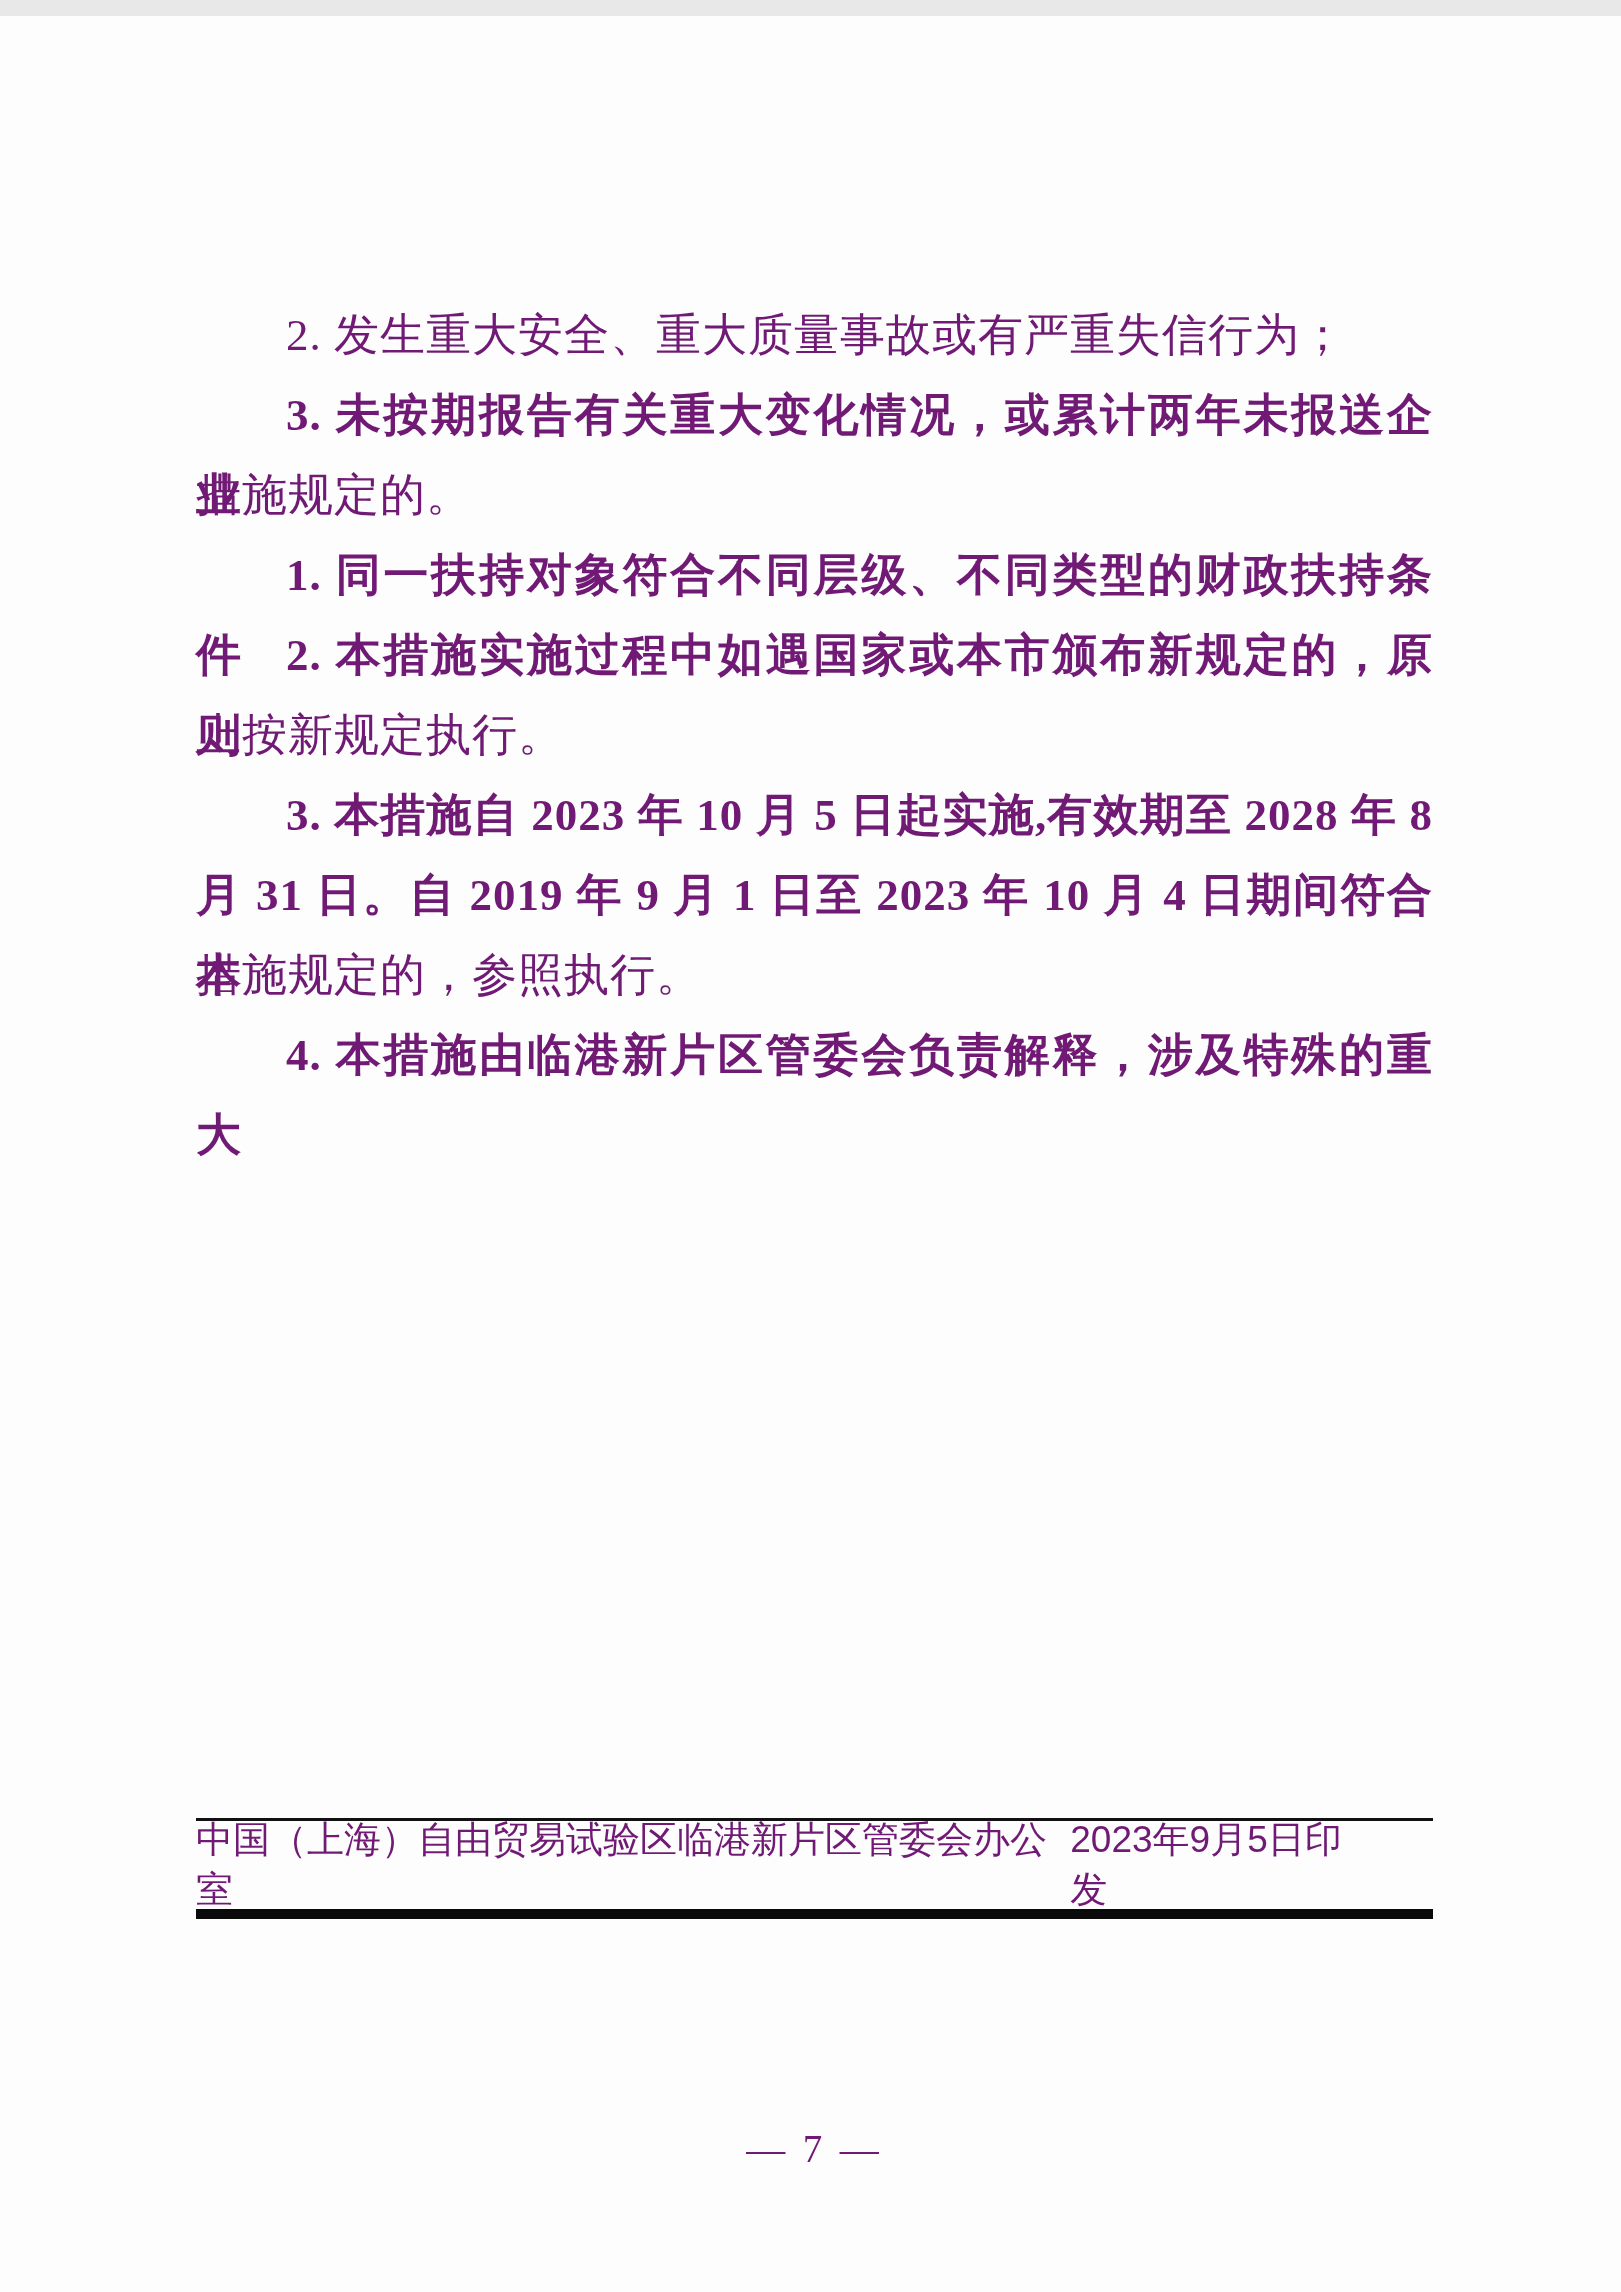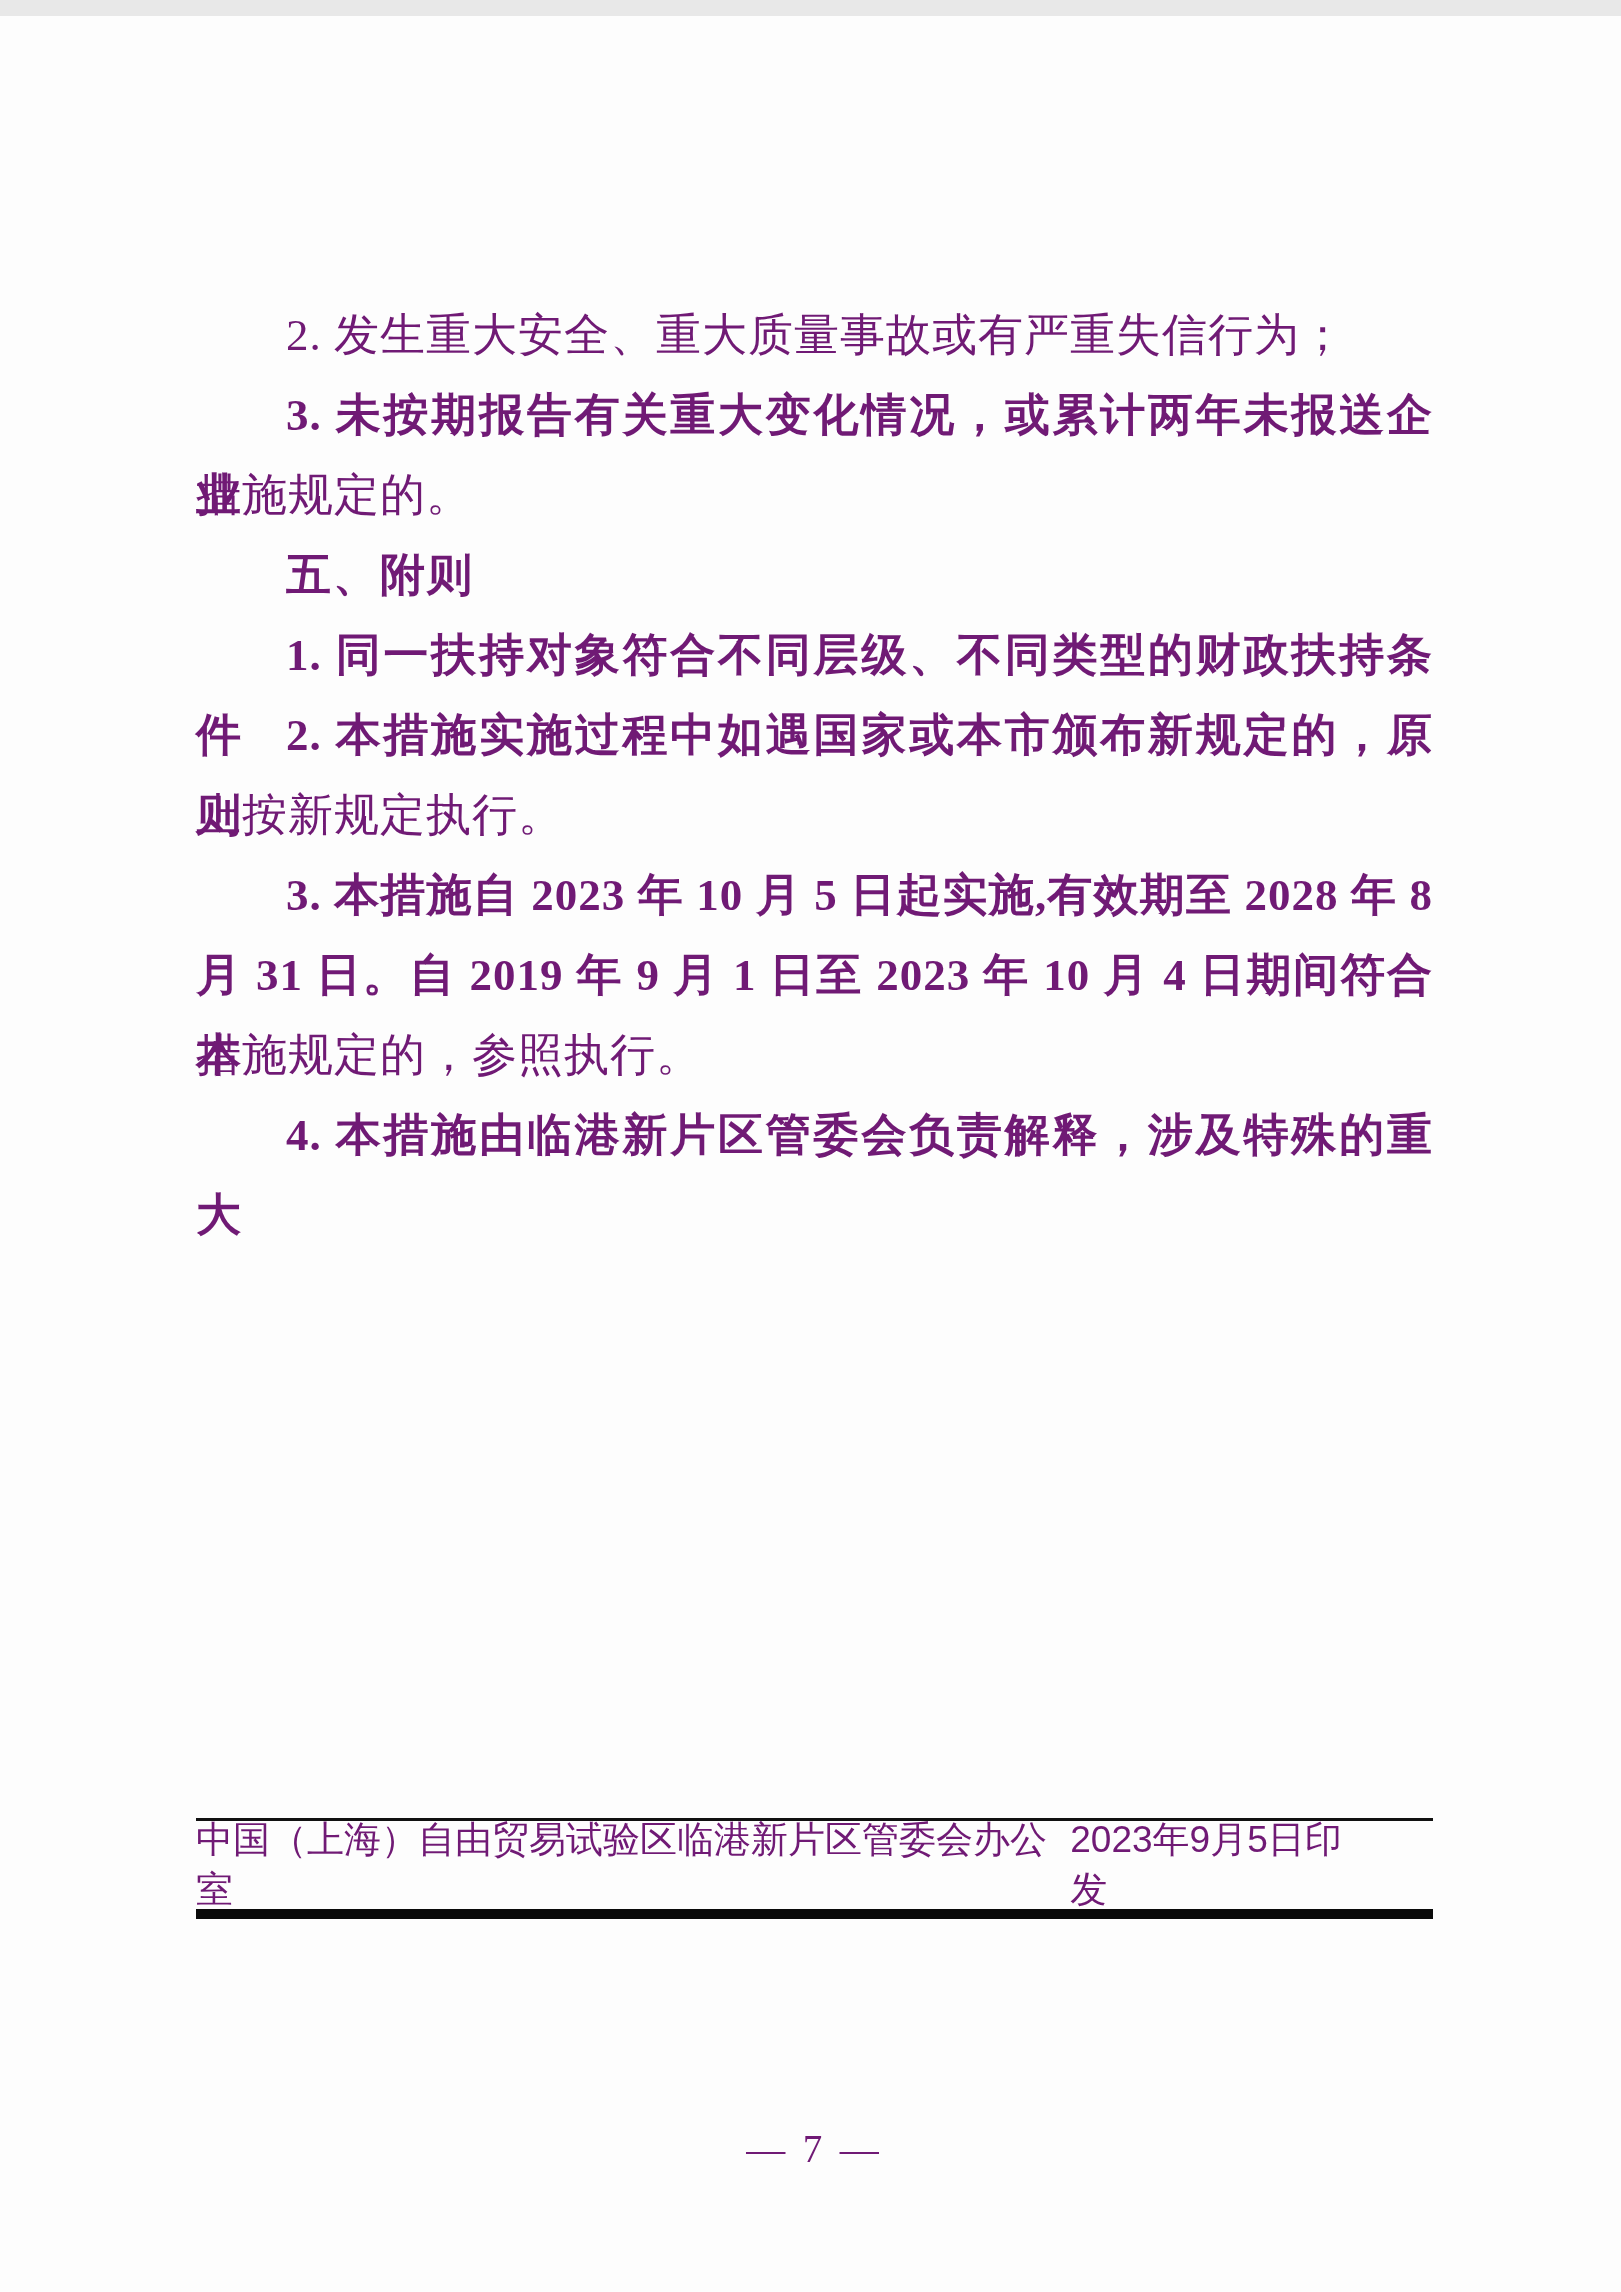--- a/index.html
+++ b/index.html
@@ -79,21 +79,20 @@
 </style>
 </head>
 <body>
 
 <div class="page">
 
   <main class="body-text">
       <div class="line indent">2. 发生重大安全、重大质量事故或有严重失信行为；</div>
       <div class="line indent stretch">3. 未按期报告有关重大变化情况，或累计两年未报送企业</div>
       <div class="line">措施规定的。</div>
-      <div class="line heading indent">五、附则</div>
       <div class="line indent stretch">1. 同一扶持对象符合不同层级、不同类型的财政扶持条件</div>
       <div class="line indent stretch">2. 本措施实施过程中如遇国家或本市颁布新规定的，原则</div>
       <div class="line">上按新规定执行。</div>
       <div class="line indent stretch">3. 本措施自 2023 年 10 月 5 日起实施,有效期至 2028 年 8</div>
       <div class="line stretch">月 31 日。自 2019 年 9 月 1 日至 2023 年 10 月 4 日期间符合本</div>
       <div class="line">措施规定的，参照执行。</div>
       <div class="line indent stretch">4. 本措施由临港新片区管委会负责解释，涉及特殊的重大</div>
     </main>
 
   <footer class="footer">

